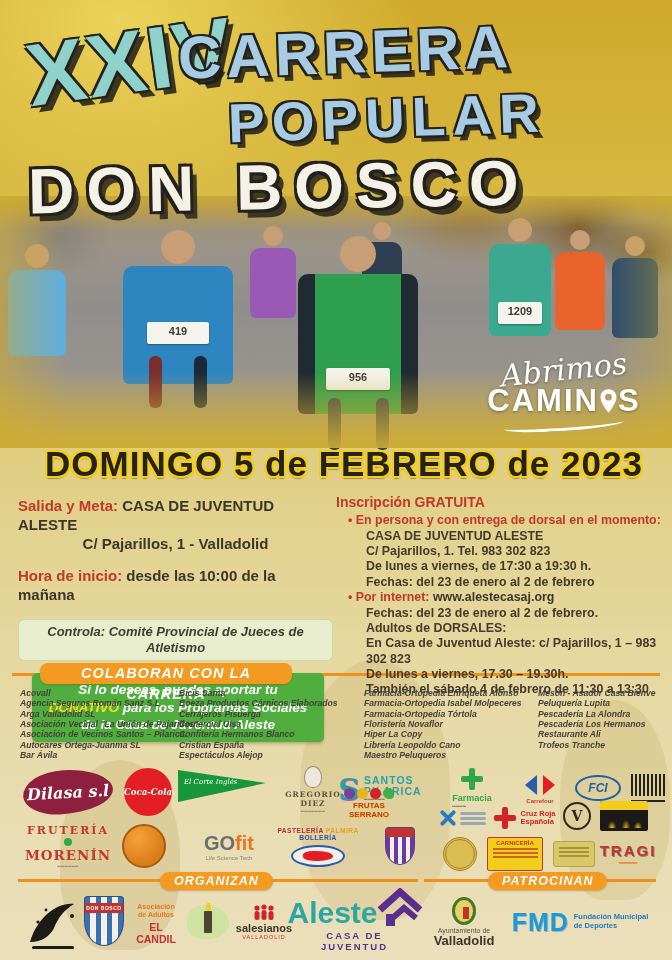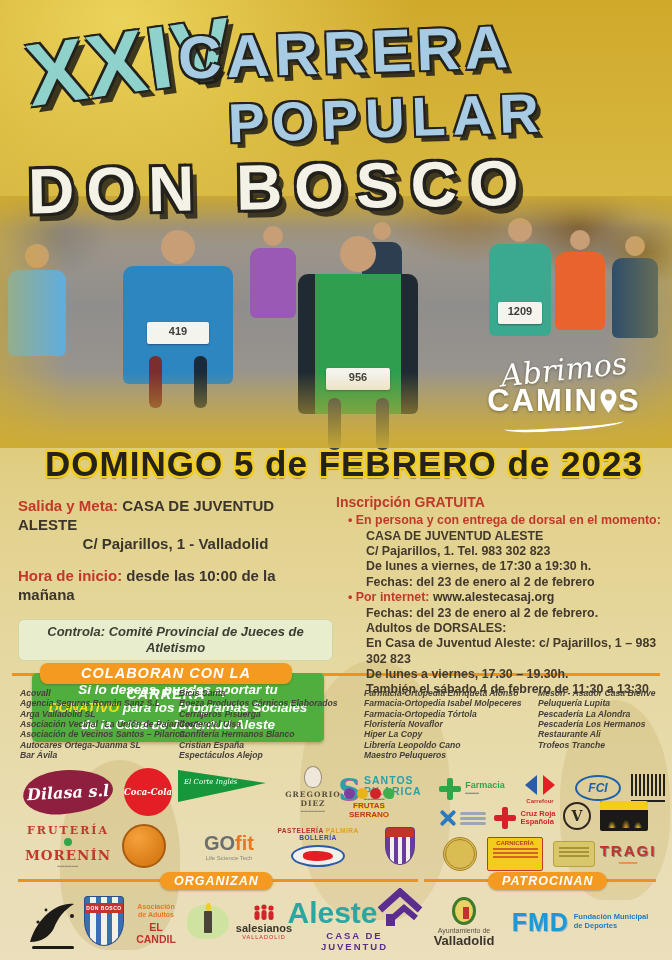--- a/index.html
+++ b/index.html
@@ -134,21 +134,21 @@
   .corteingles .txt { position:absolute; left:6px; top:8px; color:#fff; font-style:italic; font-size:7px; font-family:"DejaVu Serif", serif; }
 
   .gregorio { left:274px; top:764px; width:78px; height:52px; }
   .gregorio .face { width:18px; height:22px; border-radius:50% 50% 45% 45%; background:#efe8da; border:1px solid #9a8f7a; }
   .gregorio .nm { font-size:7.5px; font-weight:bold; color:#5a5142; letter-spacing:1px; font-family:"DejaVu Serif", serif; margin-top:2px; }
 
   .santos { left:336px; top:764px; width:88px; height:50px; flex-direction:row; gap:4px; }
   .santos .s { font-size:30px; font-weight:bold; color:#2aa0a8; text-shadow:1px 1px 0 #b05fa0; font-family:"DejaVu Serif", serif; }
   .santos .stxt { text-align:left; color:#2aa0a8; font-weight:bold; font-size:10.5px; line-height:1.05; letter-spacing:1px; }
 
-  .farmacia { left:436px; top:766px; width:72px; height:46px; flex-direction:row; gap:4px; }
+  .farmacia { left:436px; top:766px; width:72px; height:46px; flex-direction:column; gap:4px; }
   .cross { position:relative; width:22px; height:22px; }
   .cross::before, .cross::after { content:""; position:absolute; background:#2fa64a; border-radius:2px; }
   .cross::before { left:8px; top:0; width:6px; height:22px; }
   .cross::after { left:0; top:8px; width:22px; height:6px; }
   .farmacia .ftxt { color:#2fa64a; font-weight:bold; font-size:9px; text-align:left; line-height:1.1; }
 
   .carrefour { left:516px; top:764px; width:48px; height:50px; }
   .carrefour .mark { position:relative; width:30px; height:20px; }
   .carrefour .mark .l { position:absolute; left:0; top:0; width:0; height:0; border-right:12px solid #2a5caa; border-top:10px solid transparent; border-bottom:10px solid transparent; }
   .carrefour .mark .r { position:absolute; right:0; top:0; width:0; height:0; border-left:12px solid #e31e24; border-top:10px solid transparent; border-bottom:10px solid transparent; }

